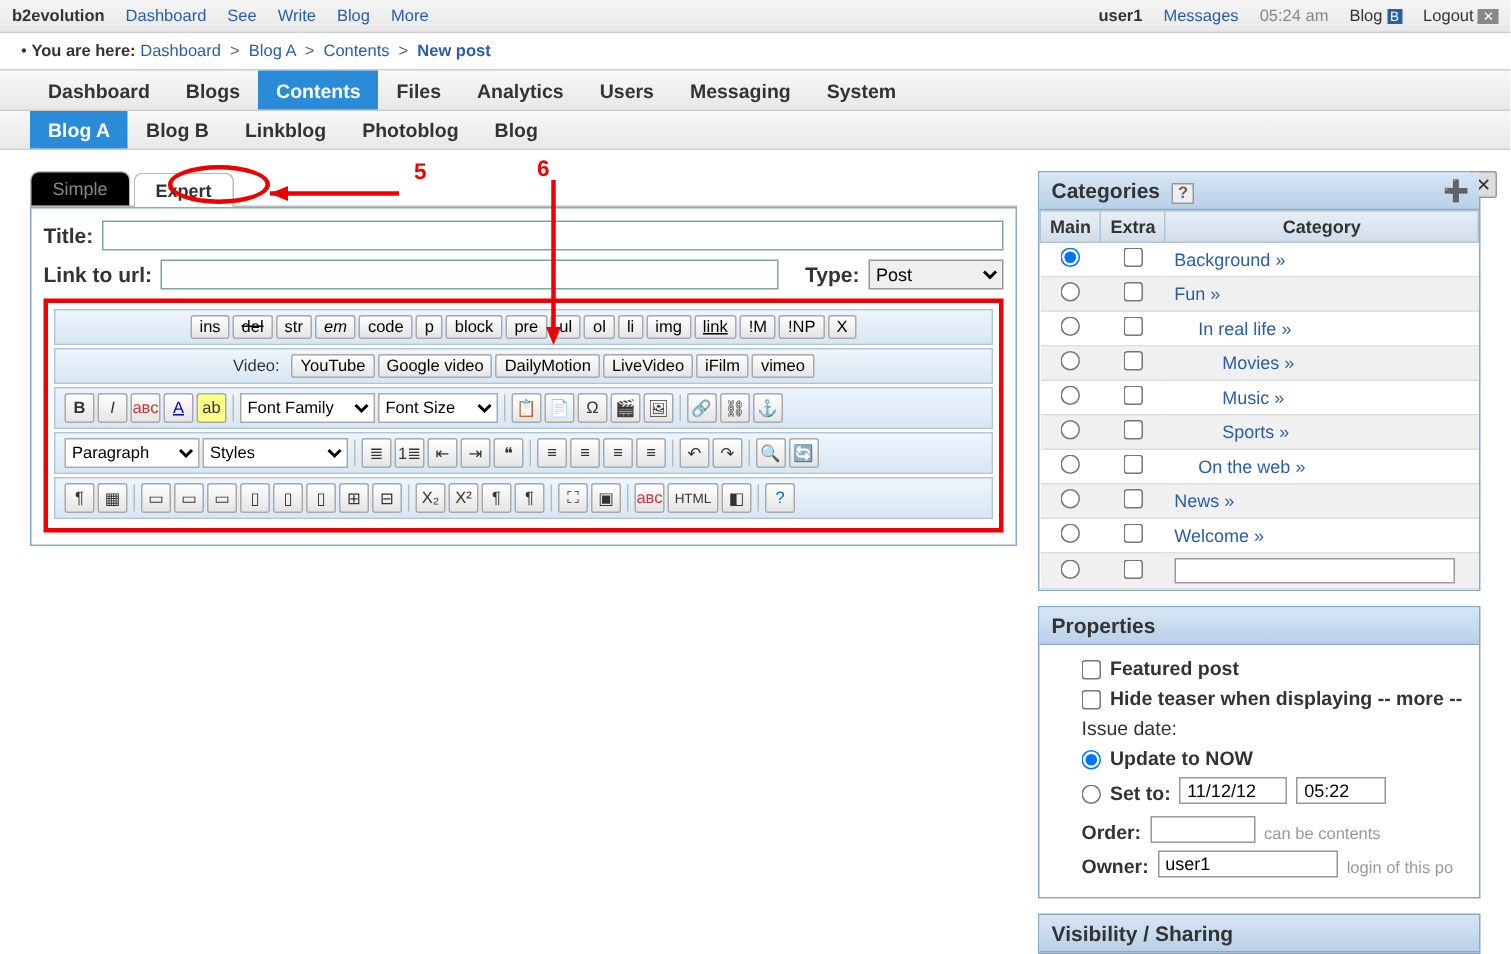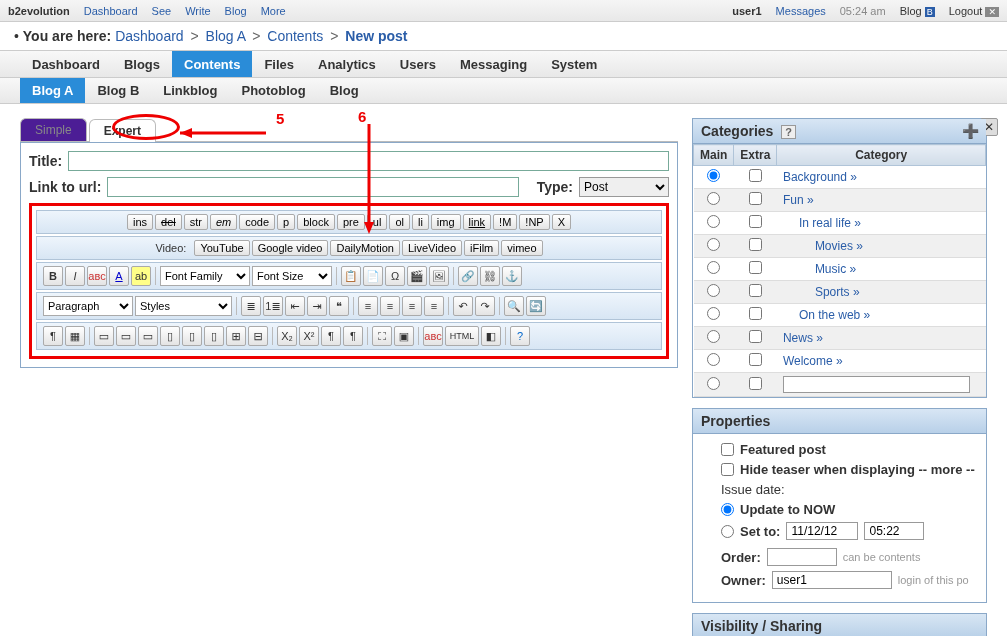--- a/index.html
+++ b/index.html
@@ -7,21 +7,21 @@
 a { color: #2a5da8; text-decoration: none; }
 
 
 .topbar { background: linear-gradient(#f5f5f5, #e8e8e8); border-bottom: 1px solid #ccc; height: 22px; display: flex; align-items: center; padding: 0 8px; font-size: 11px; }
 .topbar .left { display: flex; gap: 14px; }
 .topbar .right { margin-left: auto; display: flex; gap: 14px; align-items: center; }
 .topbar b { font-weight: bold; }
 .topbar .time { color: #888; }
 
 
-.breadcrumb { padding: 6px 14px; font-size: 14px; }
+.breadcrumb { padding: 6px 14px; font-size: 11px; }
 .breadcrumb b { font-weight: bold; }
 .breadcrumb .sep { color: #666; margin: 0 3px; }
 .breadcrumb .current { color: #2a5da8; font-weight: bold; }
 
 
 .mainnav { background: linear-gradient(#f8f8f8, #e8e8e8); border-top: 1px solid #ccc; border-bottom: 1px solid #ccc; height: 28px; display: flex; align-items: stretch; padding-left: 20px; }
 .mainnav .item { padding: 6px 12px; font-weight: bold; font-size: 13px; cursor: pointer; }
 .mainnav .item.active { background: #2a8cd8; color: #fff; }
 
 
@@ -29,21 +29,21 @@
 .subnav .item { padding: 5px 12px; font-weight: bold; font-size: 13px; cursor: pointer; }
 .subnav .item.active { background: #2a8cd8; color: #fff; }
 
 
 .content { display: flex; padding: 14px 20px 0 20px; gap: 14px; position: relative; }
 .col-left { flex: 1; }
 .col-right { width: 295px; }
 
 
 .tabs { display: flex; border-bottom: 1px solid #bbb; margin-bottom: 0; position: relative; }
-.tab { padding: 4px 14px; border: 1px solid #bbb; border-bottom: none; background: #4c1d95; border-radius: 6px 6px 0 0; margin-right: 2px; font-size: 12px; cursor: pointer; color: #888; }
+.tab { padding: 4px 14px; border: 1px solid #bbb; border-bottom: none; background: #000000; border-radius: 6px 6px 0 0; margin-right: 2px; font-size: 12px; cursor: pointer; color: #888; }
 .tab.active { background: #fff; color: #333; font-weight: bold; position: relative; top: 1px; }
 .tab.circled { position: relative; }
 .ellipse-5 { position: absolute; border: 3px solid #e00; border-radius: 50%; width: 68px; height: 26px; top: -4px; left: 92px; pointer-events: none; }
 .arrow-5 { position: absolute; left: 160px; top: 8px; color: #e00; font-weight: bold; font-size: 14px; pointer-events: none; }
 .arrow-5 svg { display: block; }
 .label-5 { position: absolute; left: 256px; top: -8px; color: #e00; font-weight: bold; font-size: 15px; pointer-events: none; }
 .label-6 { position: absolute; left: 338px; top: -10px; color: #e00; font-weight: bold; font-size: 15px; pointer-events: none; }
 .arrow-6 { position: absolute; left: 342px; top: 6px; pointer-events: none; }
 
 .close-x { position: absolute; right: 0; top: 0; width: 18px; height: 18px; background: #ddd; border: 1px solid #999; text-align: center; line-height: 16px; cursor: pointer; border-radius: 2px; }
@@ -82,21 +82,21 @@
 .cat-tbl th { background: linear-gradient(#e8eef6, #d0dce8); padding: 3px 6px; border: 1px solid #b0c4d8; font-weight: bold; }
 .cat-tbl td { padding: 3px 6px; border-bottom: 1px solid #ddd; }
 .cat-tbl tr.alt td { background: #f0f0f0; }
 .cat-tbl .rad, .cat-tbl .chk { text-align: center; width: 40px; }
 .cat-name a { color: #2a5da8; }
 .ind1 { padding-left: 16px; display: inline-block; }
 .ind2 { padding-left: 32px; display: inline-block; }
 .arrow-r { color: #2a5da8; }
 
 
-.prop-row { margin-bottom: 5px; display: flex; align-items: center; gap: 6px; font-size: 13px; padding-left: 20px; }
+.prop-row { margin-bottom: 5px; display: flex; align-items: flex-end; gap: 6px; font-size: 13px; padding-left: 20px; }
 .prop-row.bold { font-weight: bold; }
 .prop-row input[type=text] { border: 1px solid #999; padding: 1px 4px; font-size: 12px; }
 .prop-row .hint { color: #999; font-size: 11px; }
 
 </style>
 </head>
 <body>
 
 <div class="topbar">
   <div class="left">

